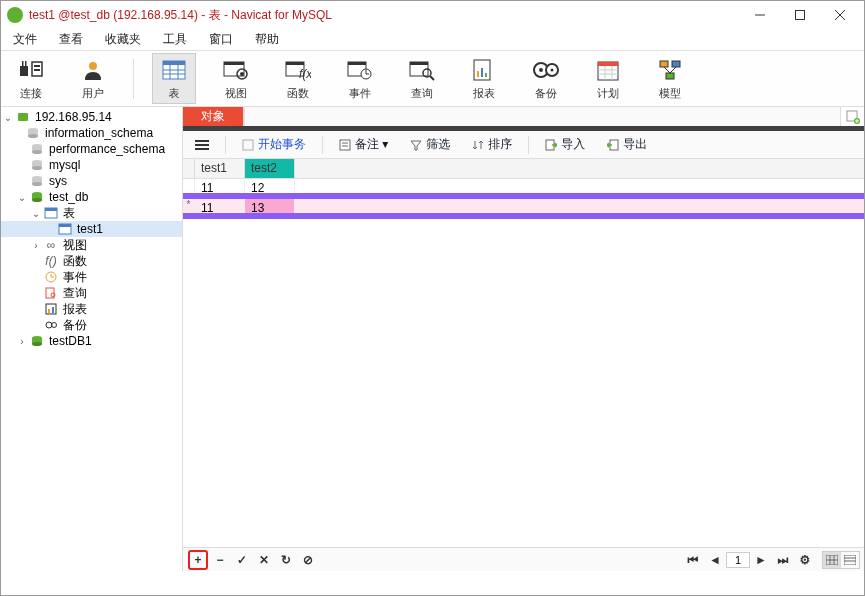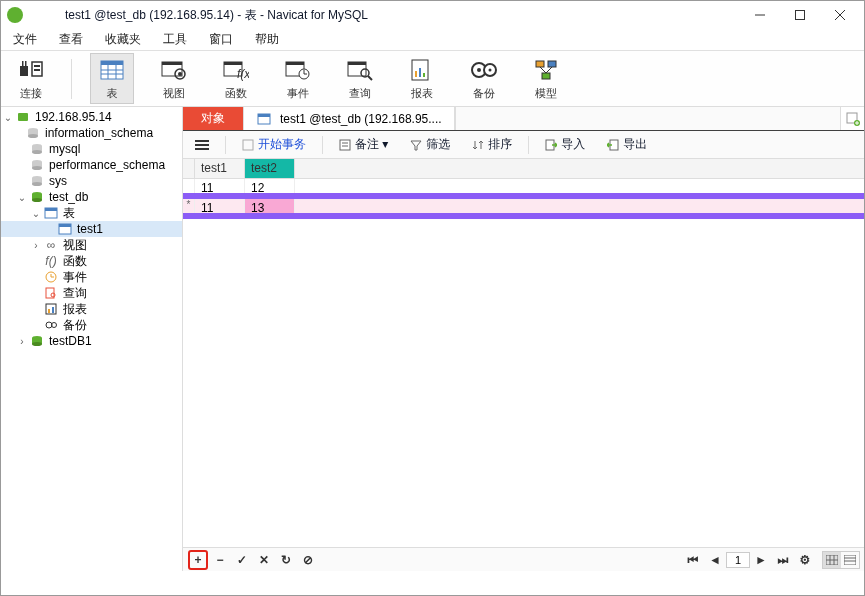--- a/index.html
+++ b/index.html
@@ -1,21 +1,21 @@
 <!DOCTYPE html>
 <html><head>
   <meta charset="utf-8">
   <style>
     * { margin: 0; padding: 0; box-sizing: border-box; font-family: "Microsoft YaHei", "Segoe UI", sans-serif; font-size: 12px; }
     body { background: #fff; width: 865px; height: 596px; overflow: hidden; border: 1px solid #999; }
     
     
     .titlebar { height: 28px; background: #fff; display: flex; align-items: center; padding: 0 4px; }
     .titlebar .app-icon { width: 16px; height: 16px; background: #5fb030; border-radius: 50%; margin: 0 6px 0 2px; position: relative; }
-    .titlebar .title-text { flex: 1; color: #0f172a; margin-left: 36px; }
+    .titlebar .title-text { flex: 1; color: #b91c1c; }
     .winbtns { display: flex; }
     .winbtn { width: 40px; height: 26px; display: flex; align-items: center; justify-content: center; cursor: pointer; }
     
     
     .menubar { height: 22px; display: flex; align-items: center; padding: 0 8px; gap: 14px; color: #222; border-bottom: 1px solid #e0e0e0; }
     .menubar span { cursor: pointer; padding: 2px 4px; }
     
     
     .toolbar { height: 56px; display: flex; align-items: center; padding: 4px 8px; border-bottom: 1px solid #ddd; gap: 18px; background: #fefefe; }
     .tb-item { display: flex; flex-direction: column; align-items: center; gap: 2px; cursor: pointer; padding: 2px 6px; min-width: 44px; }
@@ -27,21 +27,21 @@
     .main { display: flex; height: 464px; }
     .sidebar { width: 182px; border-right: 1px solid #ddd; overflow: auto; padding: 2px 0; }
     .tree-node { display: flex; align-items: center; height: 16px; padding: 1px 2px; cursor: pointer; white-space: nowrap; }
     .tree-node.selected { background: #d8e8f8; }
     .expander { width: 14px; text-align: center; color: #666; font-size: 10px; }
     .node-icon { width: 16px; height: 14px; margin-right: 4px; display: inline-flex; align-items: center; justify-content: center; }
     .db-icon svg, .table-icon svg, .folder-icon svg { width: 14px; height: 12px; }
     
     
     .content { flex: 1; display: flex; flex-direction: column; }
-    .tab-strip { height: 24px; display: flex; align-items: stretch; border-bottom: 1px solid #404040; }
+    .tab-strip { height: 24px; display: flex; align-items: stretch; border-bottom: 5px solid #404040; }
     .tab { display: flex; align-items: center; padding: 0 12px; border-right: 1px solid #ddd; cursor: pointer; gap: 4px; background: #f5f5f5; }
     .tab.active-red { background: #e94b35; color: #fff; padding: 0 18px; }
     .tab.active-light { background: #fff; }
     .tab-spacer { flex: 1; border-left: 1px solid #ddd; background: #fafafa; }
     .tab-addbtn { width: 24px; display: flex; align-items: center; justify-content: center; border-left: 1px solid #ddd; cursor: pointer; }
     
     .sub-toolbar { height: 28px; display: flex; align-items: center; padding: 0 6px; gap: 10px; border-bottom: 1px solid #ddd; background: #fafafa; }
     .sub-btn { display: flex; align-items: center; gap: 4px; padding: 2px 6px; cursor: pointer; color: #0f172a; }
     .sub-btn.disabled { color: #1d4ed8; }
     .sep { width: 1px; height: 18px; background: #ddd; }
@@ -115,20 +115,29 @@
           <rect x="2" y="8" width="8" height="10" fill="#333"></rect>
           <rect x="4" y="3" width="1.5" height="5" fill="#333"></rect>
           <rect x="7" y="3" width="1.5" height="5" fill="#333"></rect>
           <rect x="14" y="4" width="10" height="14" fill="none" stroke="#333" stroke-width="1.5"></rect>
           <rect x="16" y="7" width="6" height="2" fill="#333"></rect>
           <rect x="16" y="11" width="6" height="2" fill="#333"></rect>
         </svg>
       </div>
     <div class="tb-label">连接</div>
   </div>
+  <div class="tb-item">
+    <div class="tb-icon">
+        <svg width="24" height="24">
+          <circle cx="12" cy="8" r="4" fill="#e8a030"></circle>
+          <path d="M4 22 Q4 14 12 14 Q20 14 20 22 Z" fill="#333"></path>
+        </svg>
+      </div>
+    <div class="tb-label">用户</div>
+  </div>
   <div style="width:1px;height:40px;background:#ddd"></div>
   <div class="tb-item selected">
     <div class="tb-icon">
         <svg width="24" height="20">
           <rect x="1" y="1" width="22" height="18" fill="#fff" stroke="#4a80c0"></rect>
           <rect x="1" y="1" width="22" height="4" fill="#4a80c0"></rect>
           <line x1="8" y1="1" x2="8" y2="19" stroke="#4a80c0"></line>
           <line x1="16" y1="1" x2="16" y2="19" stroke="#4a80c0"></line>
           <line x1="1" y1="10" x2="23" y2="10" stroke="#4a80c0"></line>
           <line x1="1" y1="14" x2="23" y2="14" stroke="#4a80c0"></line>
@@ -198,20 +207,33 @@
           <circle cx="8" cy="11" r="2" fill="#333"></circle>
           <circle cx="19" cy="11" r="6" fill="#fff" stroke="#333" stroke-width="2"></circle>
           <circle cx="19" cy="11" r="1.5" fill="#333"></circle>
         </svg>
       </div>
     <div class="tb-label">备份</div>
   </div>
   <div class="tb-item">
     <div class="tb-icon">
         <svg width="24" height="22">
+          <rect x="2" y="3" width="20" height="18" fill="#fff" stroke="#333"></rect>
+          <rect x="2" y="3" width="20" height="4" fill="#e8503a"></rect>
+          <line x1="2" y1="11" x2="22" y2="11" stroke="#ccc"></line>
+          <line x1="2" y1="15" x2="22" y2="15" stroke="#ccc"></line>
+          <line x1="9" y1="7" x2="9" y2="21" stroke="#ccc"></line>
+          <line x1="16" y1="7" x2="16" y2="21" stroke="#ccc"></line>
+        </svg>
+      </div>
+    <div class="tb-label">计划</div>
+  </div>
+  <div class="tb-item">
+    <div class="tb-icon">
+        <svg width="24" height="22">
           <rect x="2" y="2" width="8" height="6" fill="#e8a030" stroke="#333"></rect>
           <rect x="14" y="2" width="8" height="6" fill="#4a80c0" stroke="#333"></rect>
           <rect x="8" y="14" width="8" height="6" fill="#5fb030" stroke="#333"></rect>
           <line x1="6" y1="8" x2="12" y2="14" stroke="#333"></line>
           <line x1="18" y1="8" x2="12" y2="14" stroke="#333"></line>
         </svg>
       </div>
     <div class="tb-label">模型</div>
   </div>
 </div>
@@ -239,31 +261,31 @@
       <span>information_schema</span>
     </div>
     <div class="tree-node" style="padding-left:28px">
       <span class="node-icon db-icon">
           <svg>
             <ellipse cx="7" cy="3" rx="5" ry="2" fill="#ccc"></ellipse>
             <rect x="2" y="3" width="10" height="6" fill="#ccc"></rect>
             <ellipse cx="7" cy="9" rx="5" ry="2" fill="#aaa"></ellipse>
           </svg>
         </span>
-      <span>mysql</span>
+      <span>performance_schema</span>
     </div>
     <div class="tree-node" style="padding-left:28px">
       <span class="node-icon db-icon">
           <svg>
             <ellipse cx="7" cy="3" rx="5" ry="2" fill="#ccc"></ellipse>
             <rect x="2" y="3" width="10" height="6" fill="#ccc"></rect>
             <ellipse cx="7" cy="9" rx="5" ry="2" fill="#aaa"></ellipse>
           </svg>
         </span>
-      <span>performance_schema</span>
+      <span>mysql</span>
     </div>
     <div class="tree-node" style="padding-left:28px">
       <span class="node-icon db-icon">
           <svg>
             <ellipse cx="7" cy="3" rx="5" ry="2" fill="#ccc"></ellipse>
             <rect x="2" y="3" width="10" height="6" fill="#ccc"></rect>
             <ellipse cx="7" cy="9" rx="5" ry="2" fill="#aaa"></ellipse>
           </svg>
         </span>
       <span>sys</span>
@@ -354,29 +376,20 @@
             <ellipse cx="7" cy="9" rx="5" ry="2" fill="#4a8a20"></ellipse>
           </svg>
         </span>
       <span>testDB1</span>
     </div>
   </div>
 
   <div class="content">
     <div class="tab-strip">
       <div class="tab active-red">对象</div>
-      <div class="tab active-light">
-        <span class="node-icon table-icon">
-            <svg width="14" height="12">
-              <rect x="1" y="1" width="12" height="10" fill="#fff" stroke="#4a80c0"></rect>
-              <rect x="1" y="1" width="12" height="3" fill="#4a80c0"></rect>
-            </svg>
-          </span>
-        <span>test1 @test_db (192.168.95....</span>
-      </div>
       <div class="tab-spacer"></div>
       <div class="tab-addbtn">
         <svg width="14" height="14">
             <rect x="1" y="1" width="10" height="10" fill="#fff" stroke="#999"></rect>
             <circle cx="11" cy="11" r="3" fill="#5fb030"></circle>
             <line x1="11" y1="9" x2="11" y2="13" stroke="#fff"></line>
             <line x1="9" y1="11" x2="13" y2="11" stroke="#fff"></line>
           </svg>
       </div>
     </div>

